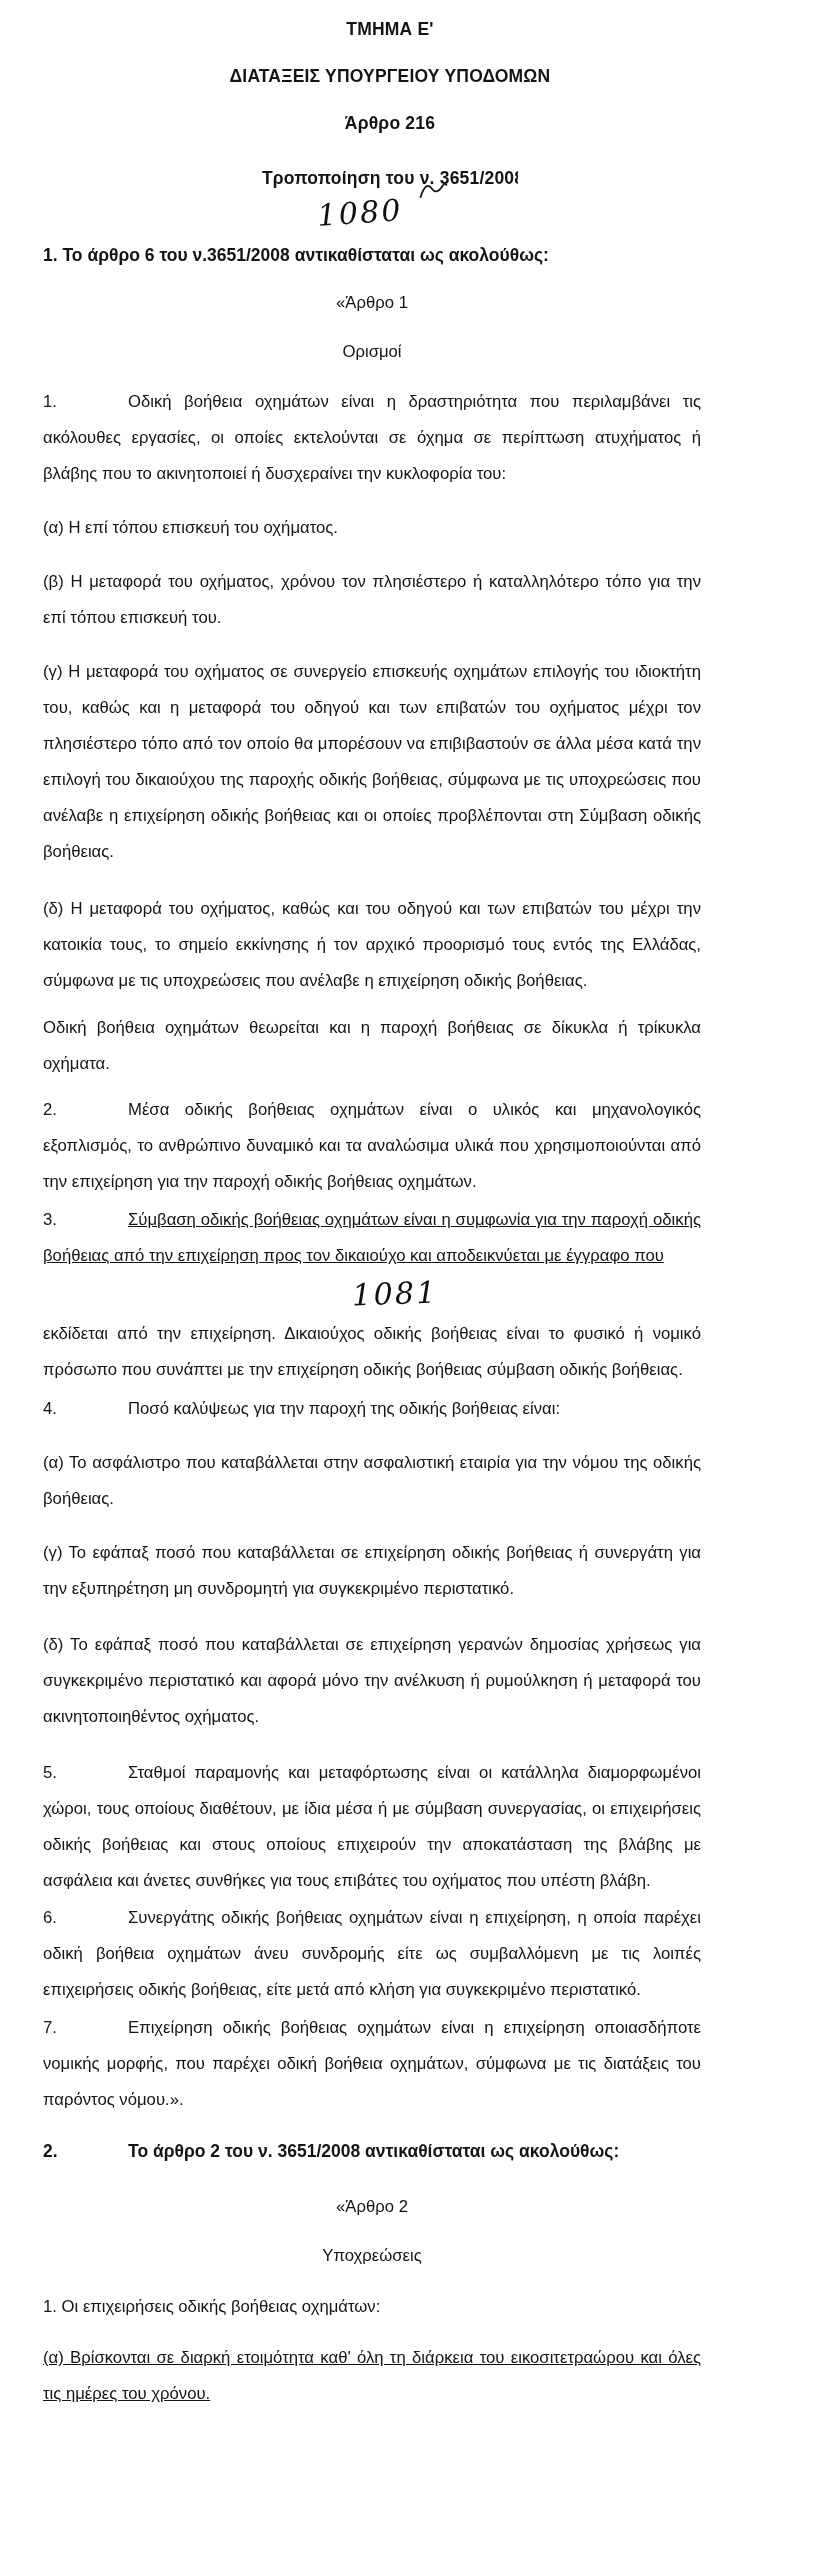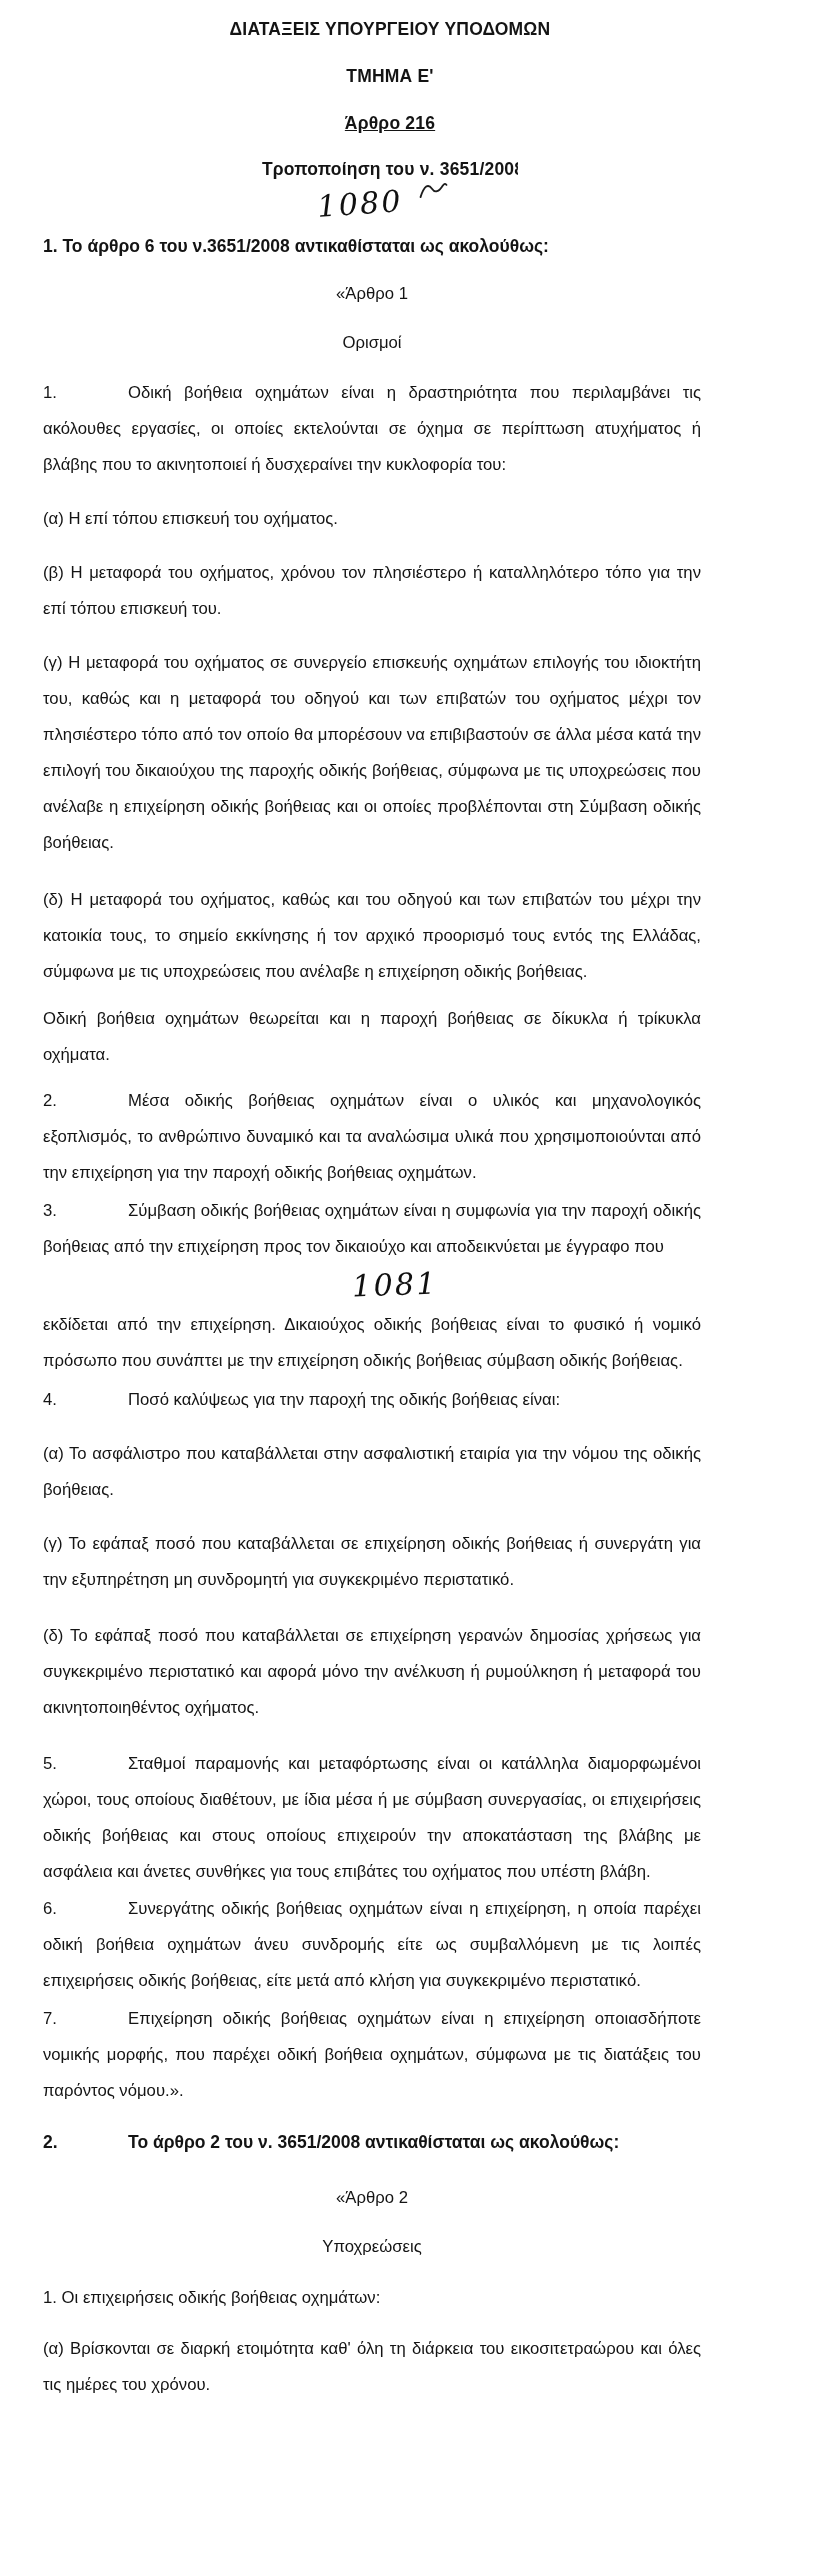--- a/index.html
+++ b/index.html
@@ -25,21 +25,21 @@
   .hdr {
     text-align: center;
     font-size: 17.5px;
     line-height: 23px;
     font-weight: 700;
     letter-spacing: 0.2px;
   }
   .hdr.shift { padding-left: 36px; }
   .h-section  { margin: 0 0 24px 0; }
   .h-ministry { margin: 0 0 24px 0; }
-  .h-article  { margin: 0 0 23px 0; text-decoration: underline; }
+  .h-article  { margin: 0 0 32px 0; }
   .h-amend    { margin: 0 0 3px 0; }
   .clipped-digit {
     display: inline-block;
     width: 3.8px;
     overflow: hidden;
     vertical-align: bottom;
     white-space: nowrap;
   }
   .hand {
     font-family: "DejaVu Serif", serif;
@@ -69,39 +69,39 @@
     font-size: 16.7px;
     line-height: 36px;
     margin: 12px;
     text-align: center;
     font-weight: 400;
   }
   .inum {
     display: inline-block;
     width: 85px;
   }
-  .mb0  { margin-bottom: 0; }
+  .mb0  { margin-bottom: 0; text-decoration: underline; }
   .mb2  { margin-bottom: 1.5px; }
   .mb4  { margin-bottom: 3px; }
   .mb12 { margin-bottom: 9px; }
   .mb14 { margin-bottom: 10.6px; }
   .mb16 { margin-bottom: 20px; }
   .mb18 { margin-bottom: 13.7px; }
   .mb20 { margin-bottom: 15px; }
   .mb24 { margin-bottom: 18px; }
   .mb26 { margin-bottom: 20px; }
   .mb28 { margin-bottom: 21px; }
 </style>
 </head>
 <body>
 
 <div class="page">
 
+  <div class="hdr shift h-section">ΤΜΗΜΑ Ε'</div>
   <div class="hdr shift h-ministry">ΔΙΑΤΑΞΕΙΣ ΥΠΟΥΡΓΕΙΟΥ ΥΠΟΔΟΜΩΝ</div>
-  <div class="hdr shift h-section">ΤΜΗΜΑ Ε'</div>
   <div class="hdr shift h-article">Άρθρο 216</div>
   <div class="hdr shift h-amend"><span>Τροποποίηση του ν. 3651/200</span><span class="clipped-digit">8</span></div>
 
   <div class="hand hand-top">1080</div>
   <svg class="squiggle" width="29" height="20" viewBox="0 0 38 26">
     <path d="M2,21 C7,6 12,3 17,10 C21,16 26,14 31,6 C33,3 35,3 36,5" fill="none" stroke="#1c1c1c" stroke-width="2.4" stroke-linecap="round"></path>
   </svg>
 
   <p class="para bold-para mb12">1. Το άρθρο 6 του ν.3651/2008 αντικαθίσταται ως ακολούθως:</p>
 

